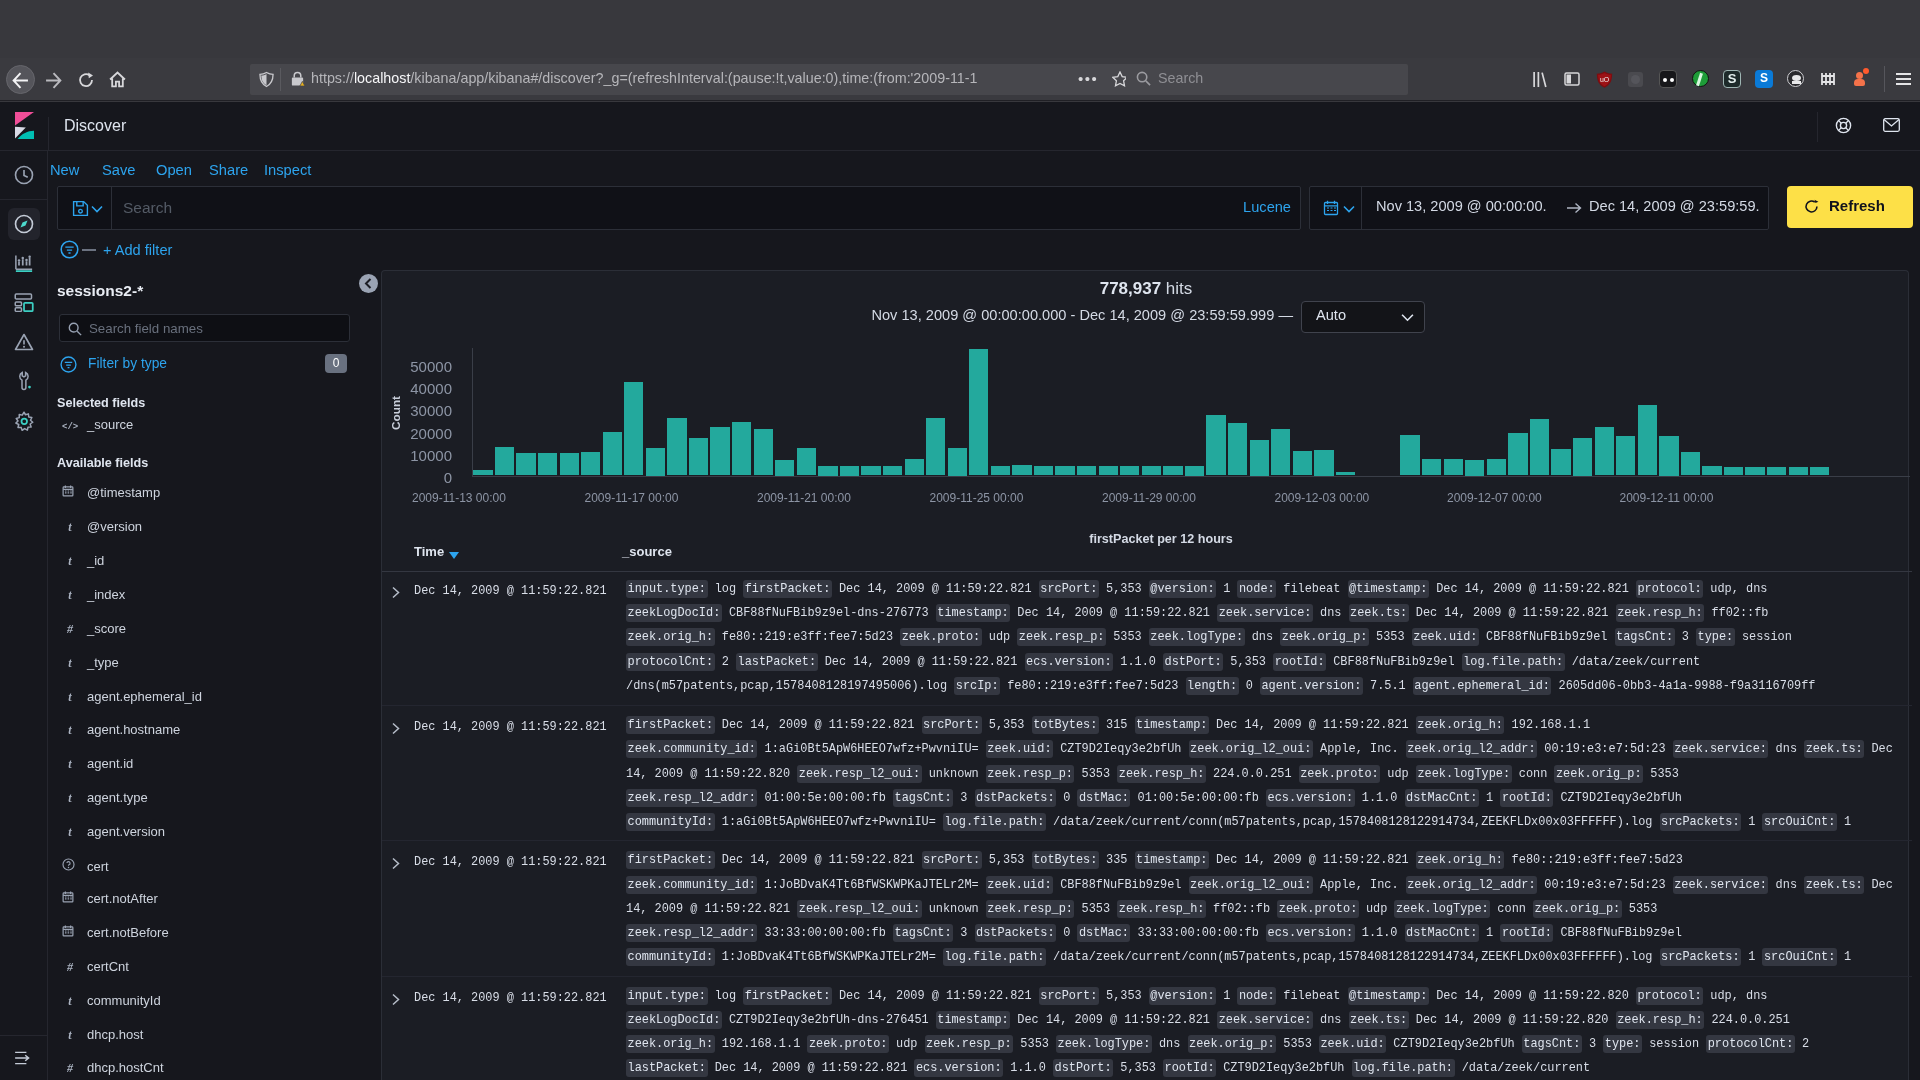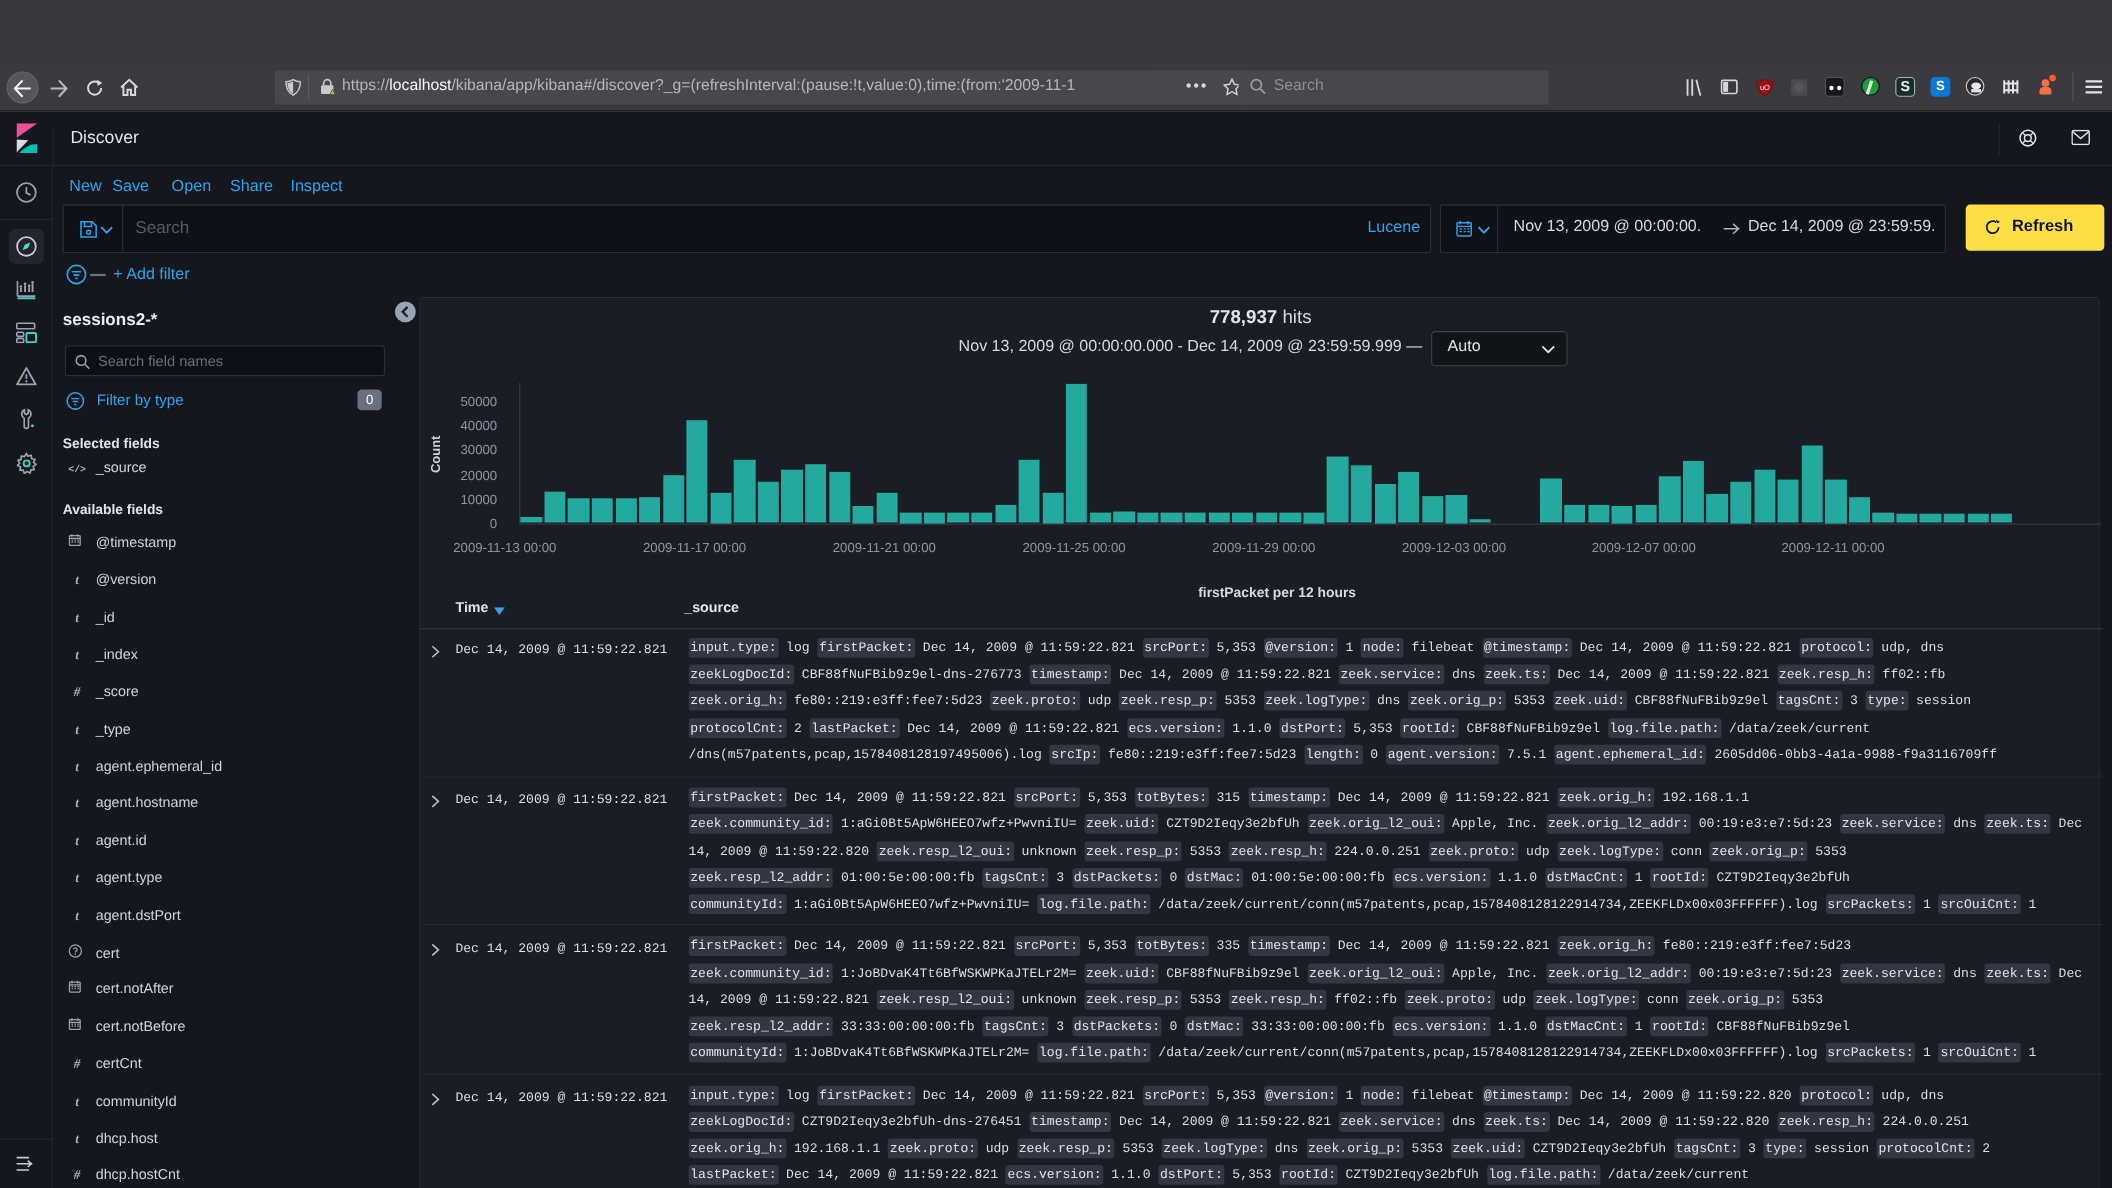--- a/index.html
+++ b/index.html
@@ -64,21 +64,21 @@
 
 #panel{position:absolute;left:381px;top:168px;width:1528px;height:810px;background:#1b1d24;
  border:1px solid #2b2e37;border-radius:4px 4px 0 0;border-bottom:none}
 #htitle{position:absolute;left:0;top:8px;width:1528px;text-align:center;font-size:17px;color:#dfe5ef}
 #hsub{position:absolute;left:0;top:36px;width:911px;text-align:right;font-size:14.6px;color:#d4dae5}
 #autobox{position:absolute;left:919px;top:30px;width:124px;height:32px;background:#131418;
  border:1px solid #40434d;border-radius:4px;font-size:14.6px;color:#dfe5ef}
 
 #chart{position:absolute;left:0;top:0;width:1530px;height:810px}
 .bar{position:absolute;background:#23a99d}
-.ytick{position:absolute;right:0;font-size:12px;color:#8d95a5;text-align:right}
+.ytick{position:absolute;right:0;font-size:15px;color:#8d95a5;text-align:right}
 .xtick{position:absolute;width:120px;text-align:left;font-size:12px;color:#8d95a5}
 #xcap{position:absolute;left:14px;top:261px;width:1530px;text-align:center;font-size:12.6px;
  font-weight:700;color:#d4dae5}
 #ycap{position:absolute;left:-26px;top:135px;font-size:11.8px;font-weight:700;color:#c9cfdb;
  transform:rotate(-90deg);width:80px;text-align:center}
 
 #thead{position:absolute;left:0;top:272px;width:1530px;height:28px}
 .th{position:absolute;font-size:13px;font-weight:700;color:#dfe5ef}
 #tbody{position:absolute;left:0;top:299px;width:1530px;height:511px;
  font-family:"Liberation Mono",monospace;font-size:11.9px;color:#d9dee8}
@@ -225,21 +225,21 @@
       <circle cx="12.4" cy="12.8" r="1.1" fill="#3ccfc3"></circle>
     </svg>
 <svg class="abs rico" style="top:309px" width="20" height="20" viewBox="0 0 16 16">
       <path d="M8 1 L9.2 3 L11.5 2.3 L11.8 4.8 L14.3 5.2 L13.2 7.4 L15 9 L12.9 10.4 L13.7 12.8 L11.2 12.9 L10.7 15.3 L8.5 14.1 L6.5 15.5 L5.7 13.1 L3.2 13.2 L3.8 10.8 L1.5 9.7 L3.2 8 L1.8 6 L4.2 5.3 L4.2 2.8 L6.6 3.3 Z" stroke="#9aa3b3" stroke-width="1.2" fill="none" stroke-linejoin="round"></path>
       <circle cx="8.2" cy="8.2" r="2.2" stroke="#3ccfc3" stroke-width="1.4" fill="none"></circle>
     </svg>
 <div class="abs" style="left:0px;top:933px;width:48px;height:1px;background:#25262e"></div>
 <svg class="abs rico" style="top:948px" width="18" height="16" viewBox="0 0 16 14">
       <path d="M1 2 H11 M1 7 H8 M1 12 H11 M10 4.5 L13 7 L10 9.5 M8 7 H13" stroke="#c5ccd8" stroke-width="1.3" fill="none"></path>
     </svg>
-<span class="klink" style="left:63px">New</span>
+<span class="klink" style="left:50px">New</span>
 <span class="klink" style="left:102px">Save</span>
 <span class="klink" style="left:156px">Open</span>
 <span class="klink" style="left:209px">Share</span>
 <span class="klink" style="left:264px">Inspect</span>
 <div id="qbar">
       <div id="qsave"></div>
       <svg class="abs" style="left:14px;top:13px" width="17" height="17" viewBox="0 0 16 16">
         <path d="M1.5 1.5 H11 L14.5 5 V14.5 H1.5 Z" stroke="#2da4ee" stroke-width="1.3" fill="none"></path>
         <path d="M4.5 1.8 V5.5 H10.5 V1.8" stroke="#2da4ee" stroke-width="1.3" fill="none"></path>
         <circle cx="8" cy="10.5" r="1.7" stroke="#2da4ee" stroke-width="1.3" fill="none"></circle>
@@ -308,21 +308,21 @@
           </svg></span><span class="fname">@timestamp</span></div>
 <div class="fitem" style="top:255px"><span class="fico">t</span><span class="fname">@version</span></div>
 <div class="fitem" style="top:289px"><span class="fico">t</span><span class="fname">_id</span></div>
 <div class="fitem" style="top:323px"><span class="fico">t</span><span class="fname">_index</span></div>
 <div class="fitem" style="top:357px"><span class="fico" style="font-style:italic">#</span><span class="fname">_score</span></div>
 <div class="fitem" style="top:390.8px"><span class="fico">t</span><span class="fname">_type</span></div>
 <div class="fitem" style="top:424.6px"><span class="fico">t</span><span class="fname">agent.ephemeral_id</span></div>
 <div class="fitem" style="top:458.4px"><span class="fico">t</span><span class="fname">agent.hostname</span></div>
 <div class="fitem" style="top:492.2px"><span class="fico">t</span><span class="fname">agent.id</span></div>
 <div class="fitem" style="top:526px"><span class="fico">t</span><span class="fname">agent.type</span></div>
-<div class="fitem" style="top:559.8px"><span class="fico">t</span><span class="fname">agent.dstPort</span></div>
+<div class="fitem" style="top:559.8px"><span class="fico">t</span><span class="fname">agent.version</span></div>
 <div class="fitem" style="top:593.6px"><span class="fico" style="font-style:normal"><svg width="13" height="13" viewBox="0 0 16 16" style="vertical-align:-2px">
             <circle cx="8" cy="8" r="6.8" stroke="#9aa3b3" stroke-width="1.4" fill="none"></circle>
             <path d="M6 6.2 A2 2 0 1 1 8.6 8.4 Q8 8.7 8 9.6" stroke="#9aa3b3" stroke-width="1.4" fill="none"></path>
             <circle cx="8" cy="11.6" r="0.9" fill="#9aa3b3"></circle>
           </svg></span><span class="fname">cert</span></div>
 <div class="fitem" style="top:627.4px"><span class="fico" style="font-style:normal"><svg width="12" height="12" viewBox="0 0 16 16" style="vertical-align:-1px">
             <rect x="1.5" y="2.5" width="13" height="12" rx="1" stroke="#9aa3b3" stroke-width="1.6" fill="none"></rect>
             <path d="M4.5 0.8 V4 M11.5 0.8 V4 M1.5 5.8 H14.5" stroke="#9aa3b3" stroke-width="1.6"></path>
             <path d="M4 8 H6 M7.5 8 H9.5 M11 8 H13 M4 10.5 H6 M7.5 10.5 H9.5 M11 10.5 H13" stroke="#9aa3b3" stroke-width="1.4"></path>
           </svg></span><span class="fname">cert.notAfter</span></div>

